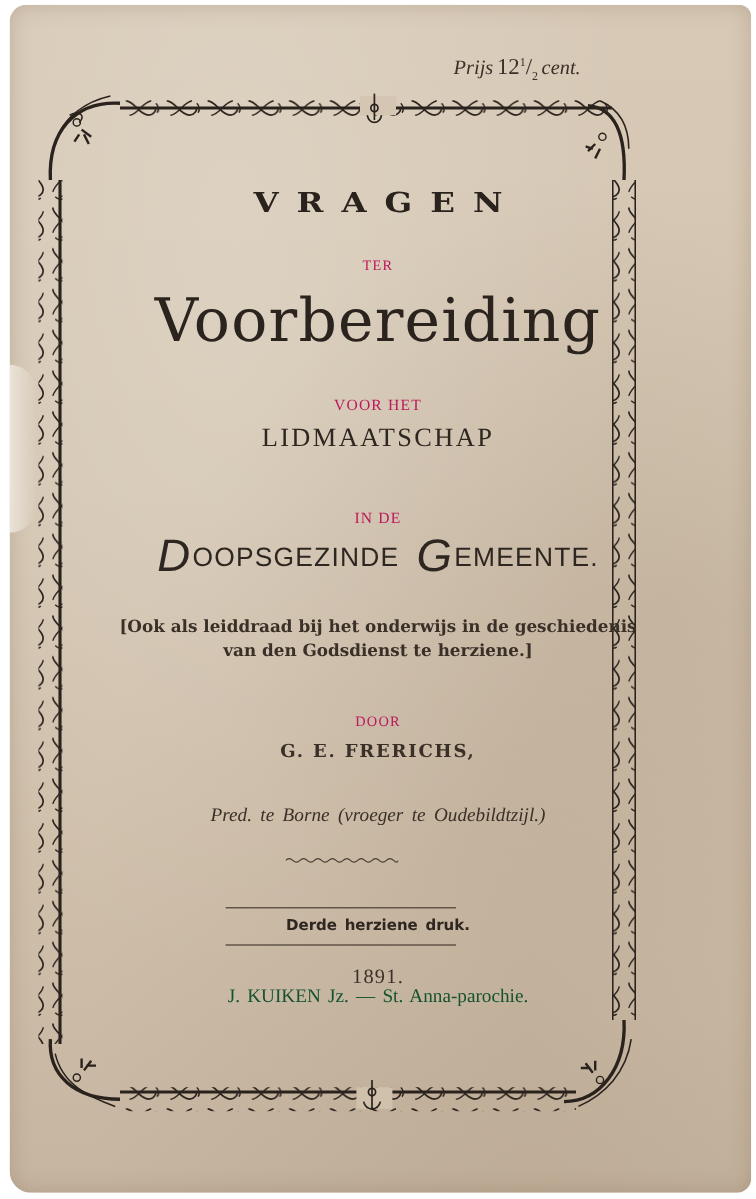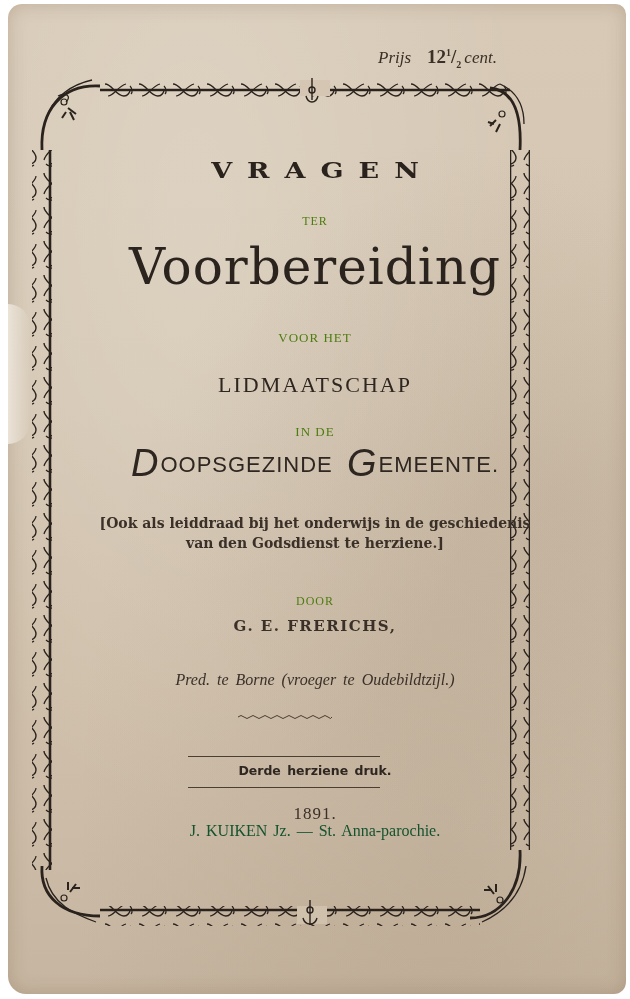--- a/index.html
+++ b/index.html
@@ -39,38 +39,38 @@
       left: 0;
       top: 0;
       width: 630px;
       height: 999px;
     }
     .line {
       position: absolute;
       left: 0;
       width: 630px;
       text-align: center;
-      color: #4d7c0f;
+      color: #be185d;
       white-space: nowrap;
     }
     .price {
       position: absolute;
       top: 46px;
       left: 378px;
       font-family: "Liberation Serif", "DejaVu Serif", serif;
       font-style: italic;
       font-size: 17px;
       color: #3a3028;
       white-space: nowrap;
     }
     .price .num {
       font-style: normal;
-      font-weight: bold;
+      font-weight: normal;
       font-size: 19px;
-      margin: 0 3px 0 16px;
+      margin: 0 3px 0 3px;
     }
     .price sup, .price sub { font-size: 10px; font-style: normal; }
     .vragen {
       top: 154px;
       font-family: "DejaVu Serif", serif;
       font-weight: bold;
       font-size: 27px;
       letter-spacing: 15px;
       text-indent: 15px;
       color: #2a221c;
@@ -84,21 +84,21 @@
     .ter { top: 214px; }
     .voorbereiding {
       top: 238px;
       font-family: "DejaVu Serif", serif;
       font-size: 50px;
       letter-spacing: 1px;
       color: #2b231d;
     }
     .voorhet { top: 330px; font-size: 13px; }
     .lidmaatschap {
-      top: 372px;
+      top: 352px;
       font-family: "Liberation Serif", serif;
       font-size: 22px;
       letter-spacing: 2px;
       color: #2e2620;
     }
     .inde { top: 424px; font-size: 13px; }
     .doopsgezinde {
       top: 452px;
       font-family: Liberation Sans, sans-serif;
       font-size: 22px;

